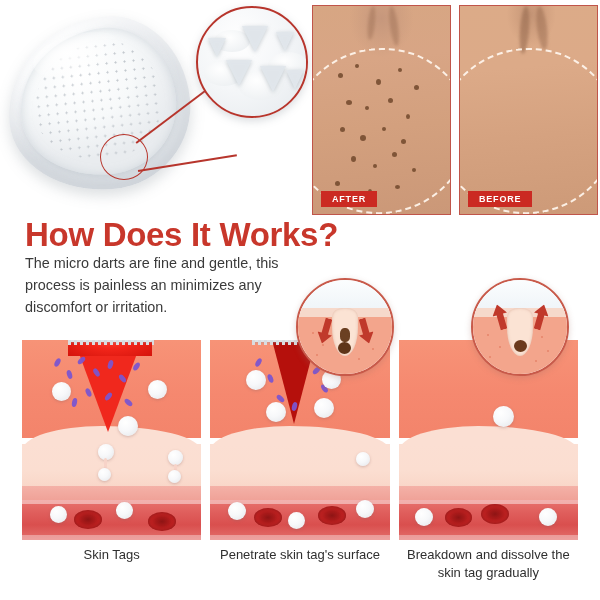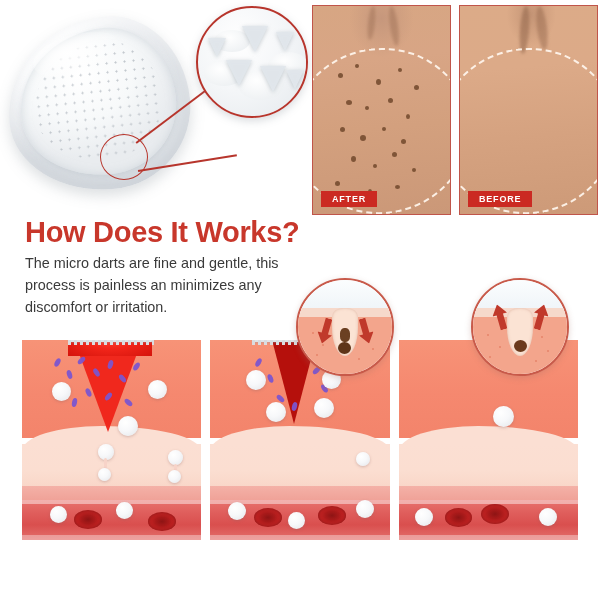--- a/index.html
+++ b/index.html
@@ -95,21 +95,21 @@
   .spot{position:absolute;border-radius:50%;background:#6d4428;opacity:.82;}
   .ba-tag{
     position:absolute;left:8px;bottom:7px;
     background:#cb2a22;color:#fff;font-size:9px;font-weight:bold;
     letter-spacing:.8px;padding:3px 11px;
   }
 
   
   .headline{
     position:absolute;left:25px;top:216px;width:320px;
-    font-size:29px;font-weight:bold;color:#c8372b;letter-spacing:-.3px;
+    font-size:33px;font-weight:bold;color:#c8372b;letter-spacing:-.3px;
   }
   .subcopy{
     position:absolute;left:25px;top:252px;width:300px;
     font-size:14.4px;line-height:22px;color:#3a3a3a;
   }
 
   
   .panels{position:absolute;left:22px;top:340px;width:556px;height:200px;display:flex;gap:9px;}
   .panel{position:relative;flex:1;overflow:visible;}
   .skinbox{position:absolute;left:0;top:0;width:100%;height:200px;overflow:hidden;}
@@ -379,14 +379,19 @@
         <div class="in-speck" style="left:62px;top:80px;"></div>
         <div class="pore"></div>
         <div class="plug" style="left:41px;top:60px;width:13px;height:12px;background:#6b3a1c;"></div>
         <div class="arrow-u" style="left:20px;top:24px;transform:rotate(-16deg);"></div>
         <div class="arrow-u" style="left:60px;top:24px;transform:rotate(16deg);"></div>
       </div>
     </div>
 
   </div>
 
+  <div class="captions">
+    <div class="cap">Skin Tags</div>
+    <div class="cap">Penetrate skin tag's surface</div>
+    <div class="cap">Breakdown and dissolve the skin tag gradually</div>
+  </div>
 
 </div>
 
 </body></html>

